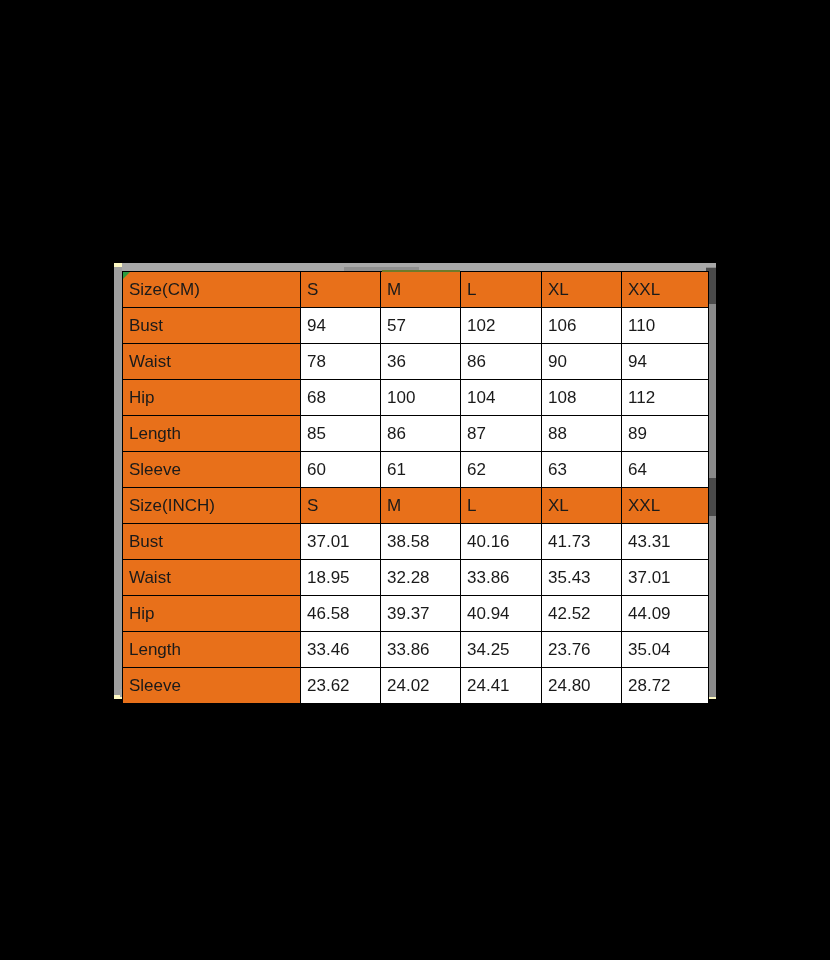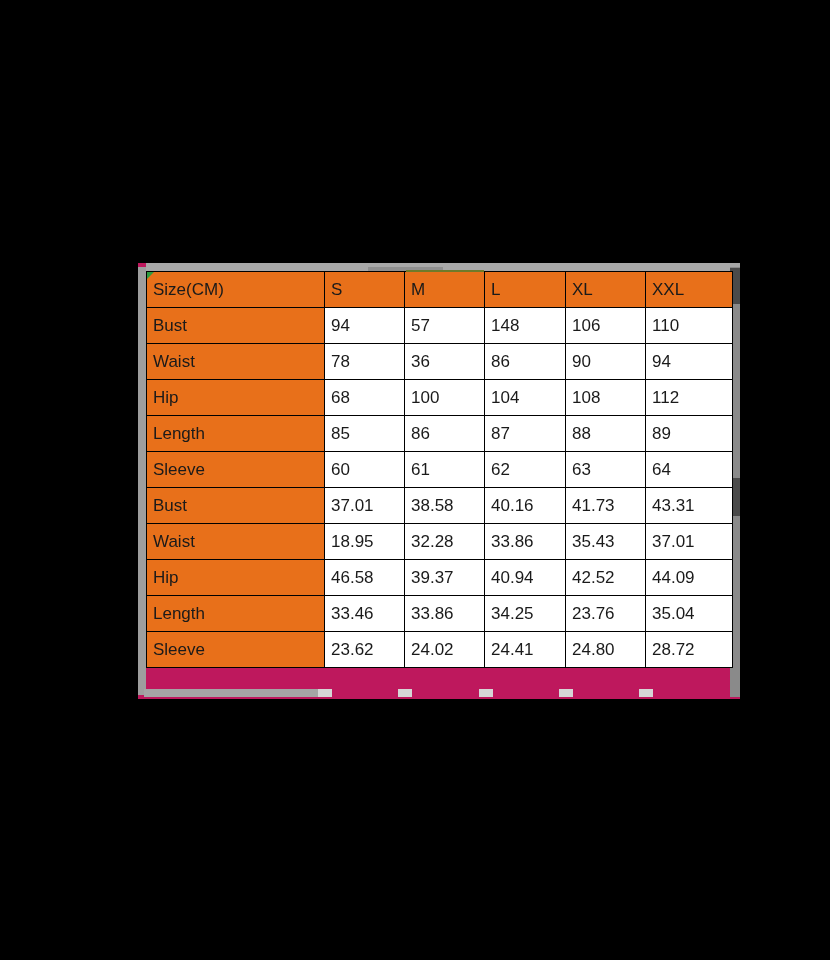--- a/index.html
+++ b/index.html
@@ -15,22 +15,21 @@
     font-family: "Liberation Sans", sans-serif;
   }
 
   
   #size-chart-window {
     position: absolute;
     left: 114px;
     top: 263px;
     width: 602px;
     height: 436px;
-    background: #be185d;
-    margin-left: 24px;
+    background: #fef9c3;
   }
 
   
   .chrome-top {
     position: absolute;
     left: 8px;
     top: 0px;
     width: 594px;
     height: 8px;
     background: #a8a8a8;
@@ -196,21 +195,21 @@
         <td class="header-cell">M</td>
         <td class="header-cell">L</td>
         <td class="header-cell">XL</td>
         <td class="header-cell">XXL</td>
       </tr>
 
       <tr>
         <td class="label-cell">Bust</td>
         <td class="value-cell">94</td>
         <td class="value-cell">57</td>
-        <td class="value-cell">148</td>
+        <td class="value-cell">102</td>
         <td class="value-cell">106</td>
         <td class="value-cell">110</td>
       </tr>
 
       <tr>
         <td class="label-cell">Waist</td>
         <td class="value-cell">78</td>
         <td class="value-cell">36</td>
         <td class="value-cell">86</td>
         <td class="value-cell">90</td>
@@ -237,20 +236,28 @@
 
       <tr>
         <td class="label-cell">Sleeve</td>
         <td class="value-cell">60</td>
         <td class="value-cell">61</td>
         <td class="value-cell">62</td>
         <td class="value-cell">63</td>
         <td class="value-cell">64</td>
       </tr>
 
+      <tr>
+        <td class="label-cell">Size(INCH)</td>
+        <td class="header-cell">S</td>
+        <td class="header-cell">M</td>
+        <td class="header-cell">L</td>
+        <td class="header-cell">XL</td>
+        <td class="header-cell">XXL</td>
+      </tr>
 
       <tr>
         <td class="label-cell">Bust</td>
         <td class="value-cell">37.01</td>
         <td class="value-cell">38.58</td>
         <td class="value-cell">40.16</td>
         <td class="value-cell">41.73</td>
         <td class="value-cell">43.31</td>
       </tr>
 

